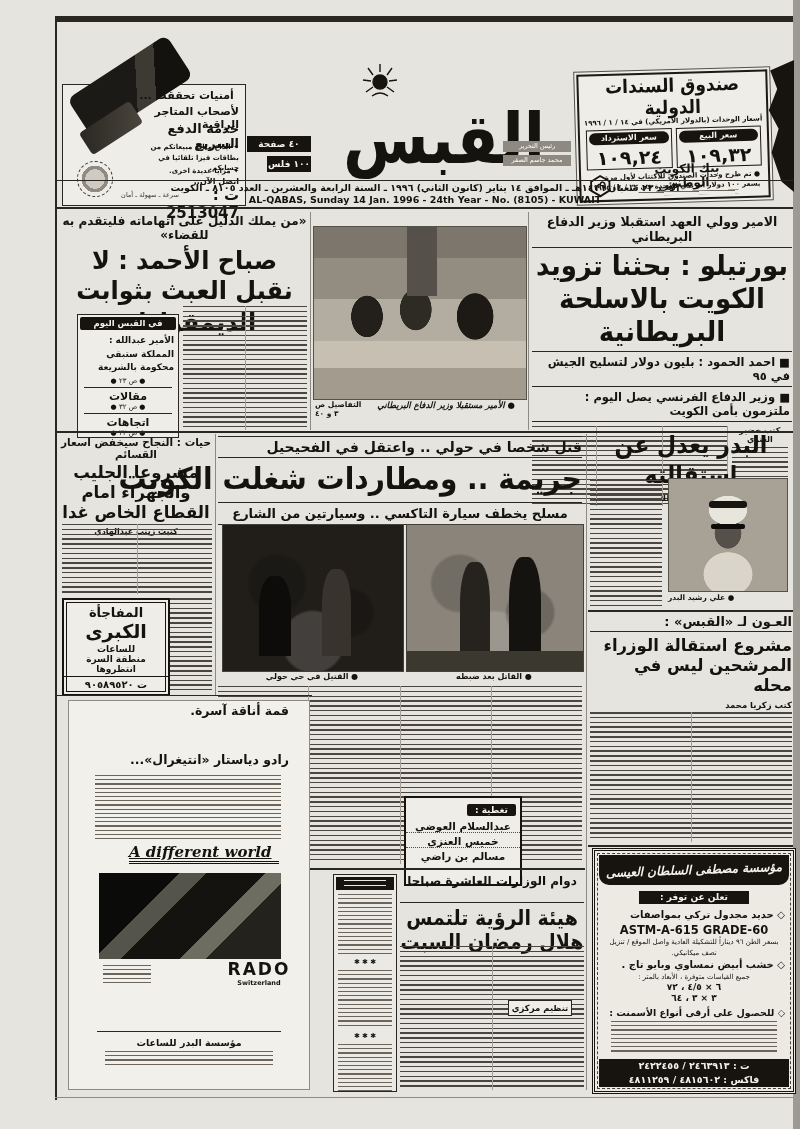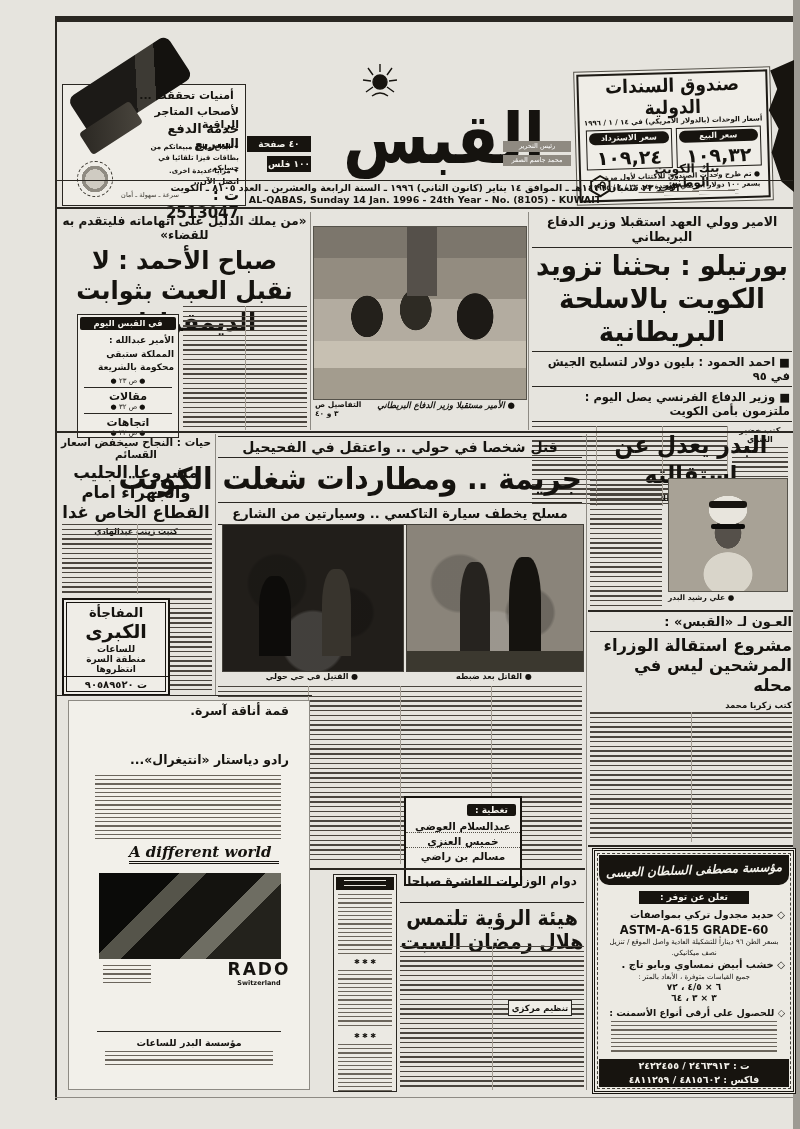--- a/index.html
+++ b/index.html
@@ -173,21 +173,21 @@
   <div class="abs" style="left:62px;top:598px;width:104px;height:94px;border:2px solid #17140f;box-shadow:inset 0 0 0 2px #efede7, inset 0 0 0 3px #17140f;background:#efede7;">
     <div class="ctr" style="font-size:13px;font-weight:900;margin-top:5px;">المفاجأة</div>
     <div class="ctr" style="font-size:19px;font-weight:900;">الكبرى</div>
     <div class="b ctr" style="font-size:9px;margin-top:2px;">للساعات</div>
     <div class="b ctr" style="font-size:9px;">منطقة السرة</div>
     <div class="b ctr" style="font-size:9px;">انتظروها</div>
     <div class="b ctr" style="font-size:10px;margin-top:2px;border-top:1px solid #17140f;padding-top:2px;">ت ٩٠٥٨٩٥٢٠</div>
   </div>
 
   <div class="abs" style="left:218px;top:436px;width:364px;">
-    <div class="kick" style="font-size:14px;border:1px solid #2a2722;border-left:none;border-right:none;padding:2px 0;">قتل شخصا في حولي .. واعتقل في الفحيحيل</div>
+    <div class="kick" style="font-size:14px;border:1px solid #2a2722;border-left:none;border-right:none;padding:2px 0;text-align:right;">قتل شخصا في حولي .. واعتقل في الفحيحيل</div>
     <div class="hl" style="font-size:28px;margin-top:4px;white-space:nowrap;transform:scaleY(1.08);">جريمة .. ومطاردات شغلت الكويت</div>
     <div class="kick" style="font-size:13px;border-top:1px solid #2a2722;border-bottom:1px solid #2a2722;padding:3px 0;margin-top:6px;">مسلح يخطف سيارة التاكسي .. وسيارتين من الشارع</div>
   </div>
   <div class="abs photo noise" style="left:222px;top:524px;width:180px;height:146px;background-color:#211e1a;border:1px solid #44413a;">
     <div class="abs" style="left:20%;top:35%;width:18%;height:55%;background:#0d0c0a;border-radius:40% 40% 0 0;"></div>
     <div class="abs" style="left:55%;top:30%;width:16%;height:60%;background:#38342d;border-radius:40% 40% 0 0;"></div>
   </div>
   <div class="abs photo noise" style="left:406px;top:524px;width:176px;height:146px;background-color:#8a847a;border:1px solid #44413a;">
     <div class="abs" style="left:30%;top:25%;width:17%;height:70%;background:#26231f;border-radius:40% 40% 0 0;"></div>
     <div class="abs" style="left:58%;top:22%;width:18%;height:73%;background:#15130f;border-radius:40% 40% 0 0;"></div>
@@ -236,21 +236,21 @@
     <div class="sim"></div>
   </div>
   <div class="abs hair" style="left:588px;top:845px;width:205px;height:2px;"></div>
 
   <div class="abs hair" style="left:57px;top:695px;width:255px;height:1px;"></div>
 
   <div class="abs" style="left:68px;top:700px;width:240px;height:388px;background:#f2f0ea;border:1px solid #8d8a83;">
     <div class="b" style="font-size:12.5px;text-align:right;padding:2px 20px 0 0;">قمة أناقة آسرة.</div>
     <div class="b" style="font-size:12.5px;text-align:right;padding:34px 20px 0 0;">رادو دياستار «انتيغرال»...</div>
     <div class="abs sim2" style="left:26px;top:74px;width:186px;height:64px;"></div>
-    <div class="abs" style="left:60px;top:142px;width:150px;font-family:'DejaVu Serif',serif;font-style:italic;font-weight:bold;font-size:15px;text-align:left;direction:ltr;border-bottom:3px double #17140f;">A different world</div>
+    <div class="abs" style="left:60px;top:142px;width:150px;font-family:'DejaVu Serif',serif;font-style:italic;font-weight:bold;font-size:15px;text-align:left;direction:ltr;border-bottom:3px double #17140f;text-decoration:underline;">A different world</div>
     <div class="abs noise" style="left:30px;top:172px;width:182px;height:86px;background:
         linear-gradient(135deg,#0b0b09 0 30%,#55544a 30% 40%,#14130f 40% 62%,#6e6d62 62% 72%,#23221c 72%);"></div>
     <div class="abs sim2" style="left:34px;top:264px;width:48px;height:20px;"></div>
     <div class="abs" style="left:158px;top:258px;width:64px;direction:ltr;text-align:center;">
       <div style="font-size:17px;font-weight:900;letter-spacing:2px;">RADO</div>
       <div class="b" style="font-size:6.5px;">Switzerland</div>
     </div>
     <div class="abs hair" style="left:28px;top:330px;width:184px;height:1px;"></div>
     <div class="abs b ctr" style="left:20px;top:336px;width:200px;font-size:9.5px;">مؤسسة البدر للساعات</div>
     <div class="abs sim2" style="left:36px;top:350px;width:168px;height:14px;"></div>

